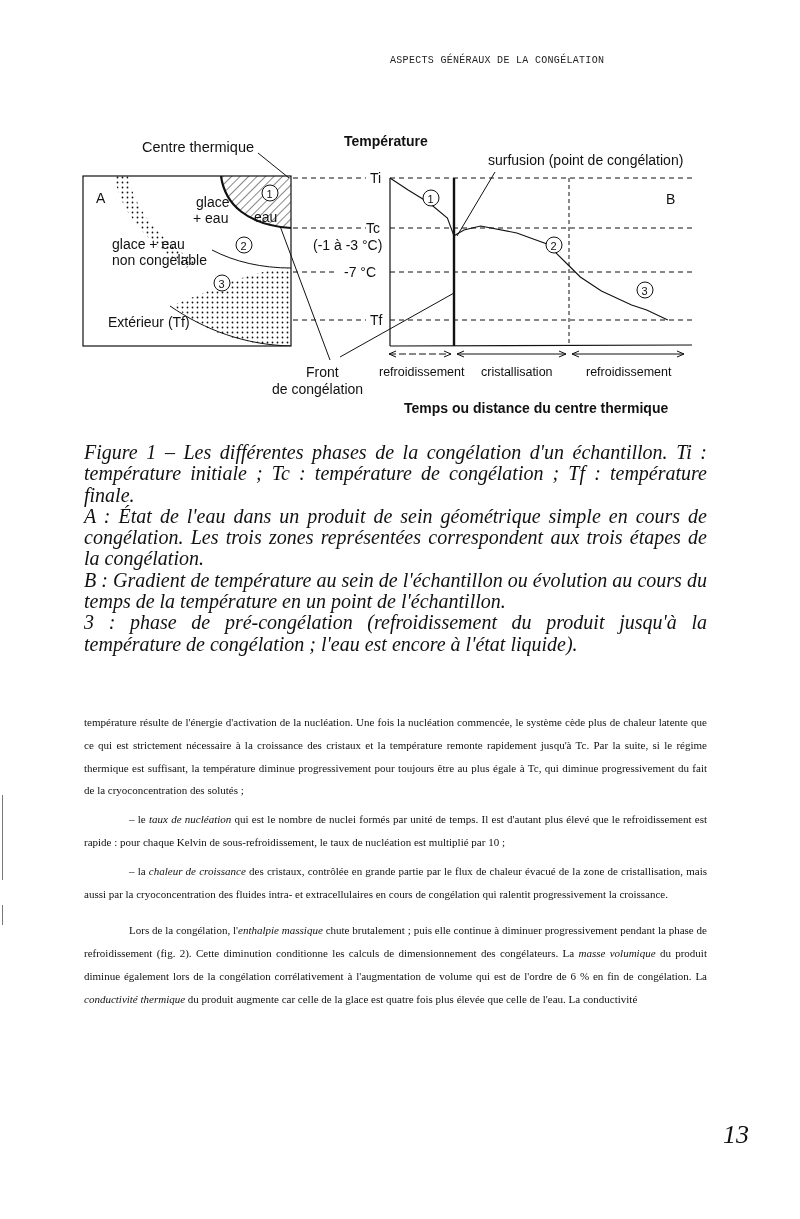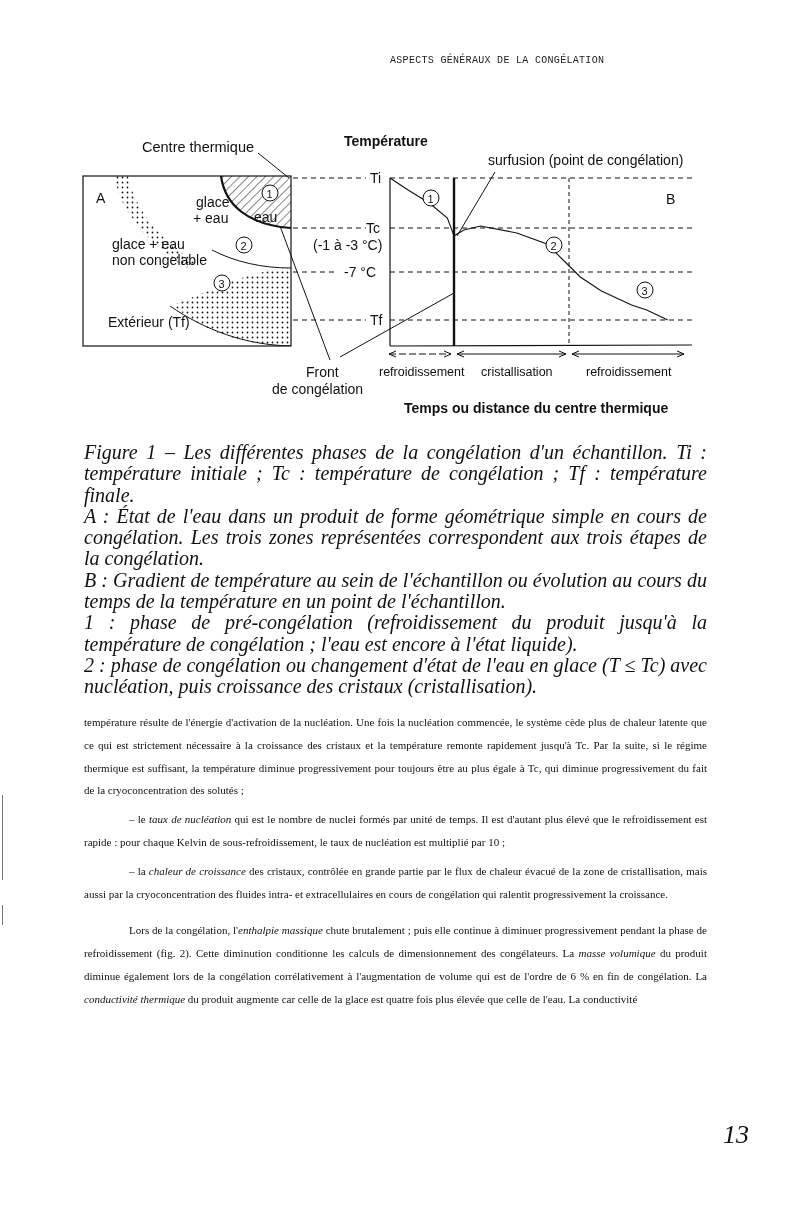--- a/index.html
+++ b/index.html
@@ -146,24 +146,23 @@
     <line x1="572" y1="354" x2="684" y2="354" stroke="#111" marker-start="url(#arrL)" marker-end="url(#arrR)"></line>
     <text x="379" y="376" font-size="12.5">refroidissement</text>
     <text x="481" y="376" font-size="12.5">cristallisation</text>
     <text x="586" y="376" font-size="12.5">refroidissement</text>
     <text x="404" y="413" font-size="14" font-weight="bold">Temps ou distance du centre thermique</text>
   </g>
 </svg>
 
 <div class="caption">
   <p><span>Figure 1</span> <span>– Les différentes phases de la congélation d'un échantillon. Ti : température initiale ; Tc : température de congélation ; Tf : température finale.</span></p>
-  <p>A : État de l'eau dans un produit de forme géométrique simple en cours de congélation. Les trois zones représentées correspondent aux trois étapes de la congélation.</p>
+  <p>A : État de l'eau dans un produit de sein géométrique simple en cours de congélation. Les trois zones représentées correspondent aux trois étapes de la congélation.</p>
   <p>B : Gradient de température au sein de l'échantillon ou évolution au cours du temps de la température en un point de l'échantillon.</p>
-  <p>1 : phase de pré-congélation (refroidissement du produit jusqu'à la température de congélation ; l'eau est encore à l'état liquide).</p>
-  <p>2 : phase de congélation ou changement d'état de l'eau en glace (T ≤ Tc) avec nucléation, puis croissance des cristaux (cristallisation).</p>
+  <p>3 : phase de pré-congélation (refroidissement du produit jusqu'à la température de congélation ; l'eau est encore à l'état liquide).</p>
 </div>
 
 <div class="body-text">
   <p>température résulte de l'énergie d'activation de la nucléation. Une fois la nucléation commencée, le système cède plus de chaleur latente que ce qui est strictement nécessaire à la croissance des cristaux et la température remonte rapidement jusqu'à Tc. Par la suite, si le régime thermique est suffisant, la température diminue progressivement pour toujours être au plus égale à Tc, qui diminue progressivement du fait de la cryoconcentration des solutés ;</p>
   <p class="indent gap"><span>– le </span><em>taux de nucléation</em><span> qui est le nombre de nuclei formés par unité de temps. Il est d'autant plus élevé que le refroidissement est rapide : pour chaque Kelvin de sous-refroidissement, le taux de nucléation est multiplié par 10 ;</span></p>
   <p class="indent gap"><span>– la </span><em>chaleur de croissance</em><span> des cristaux, contrôlée en grande partie par le flux de chaleur évacué de la zone de cristallisation, mais aussi par la cryoconcentration des fluides intra- et extracellulaires en cours de congélation qui ralentit progressivement la croissance.</span></p>
   <p class="indent gap2"><span>Lors de la congélation, l'</span><em>enthalpie massique</em><span> chute brutalement ; puis elle continue à diminuer progressivement pendant la phase de refroidissement (fig. 2). Cette diminution conditionne les calculs de dimensionnement des congélateurs. La </span><em>masse volumique</em><span> du produit diminue également lors de la congélation corrélativement à l'augmentation de volume qui est de l'ordre de 6 % en fin de congélation. La </span><em>conductivité thermique</em><span> du produit augmente car celle de la glace est quatre fois plus élevée que celle de l'eau. La conductivité</span></p>
 </div>
 
 <div class="page-number">13</div>

